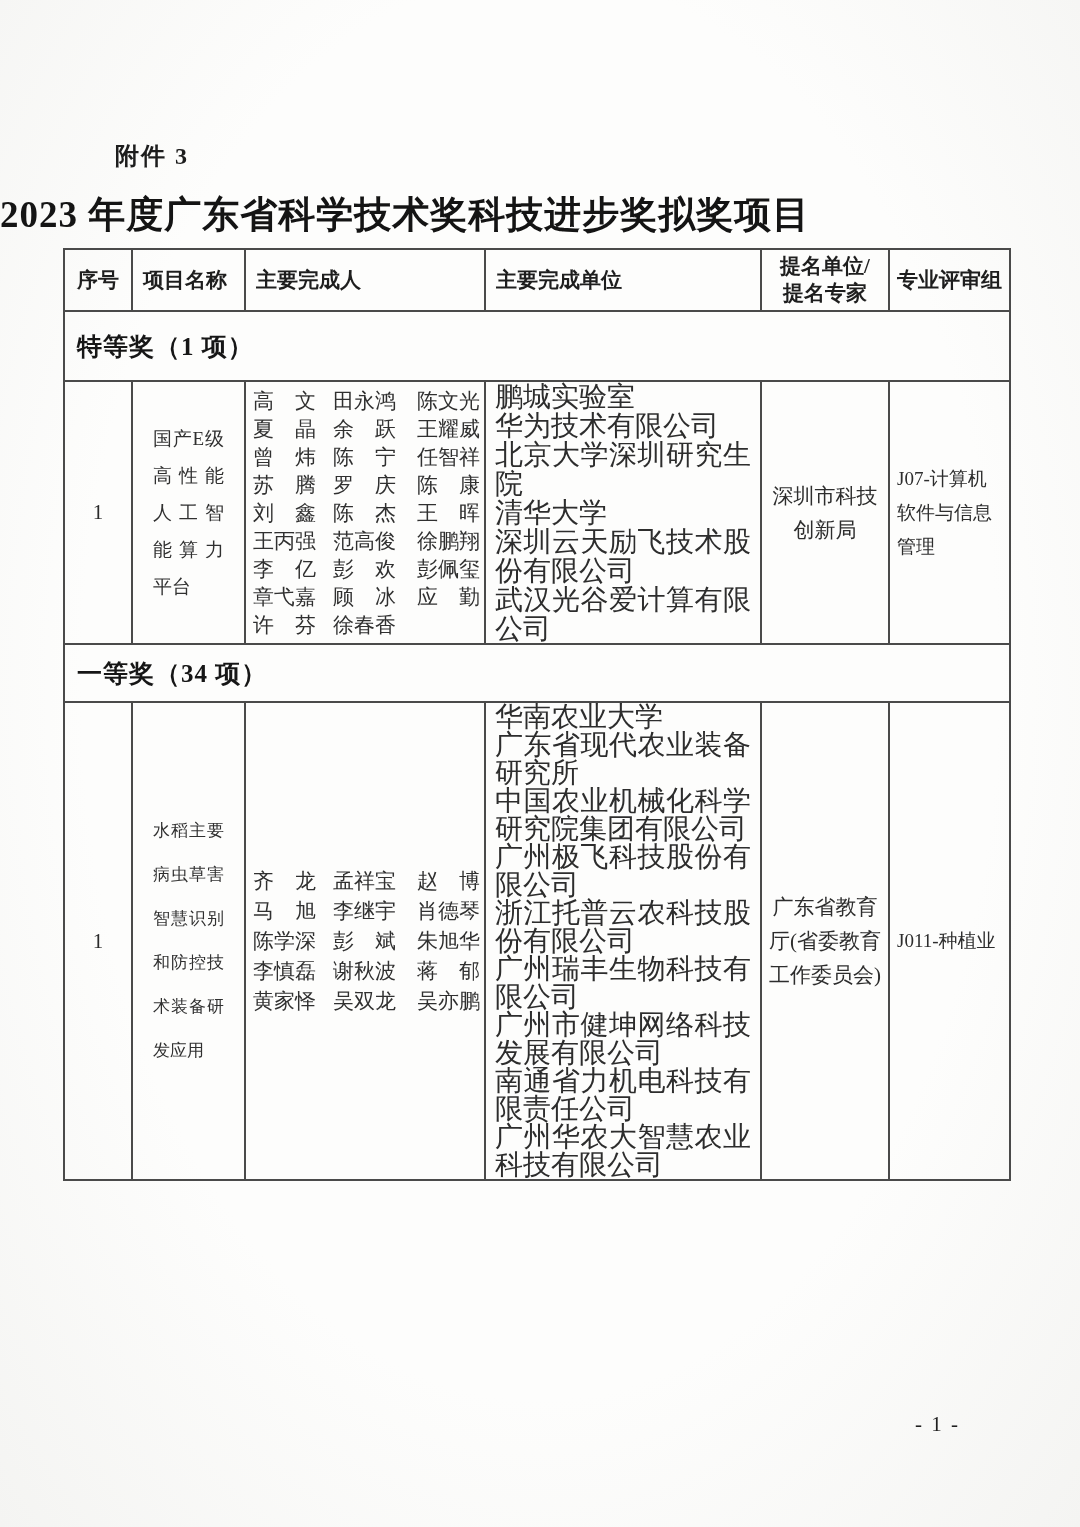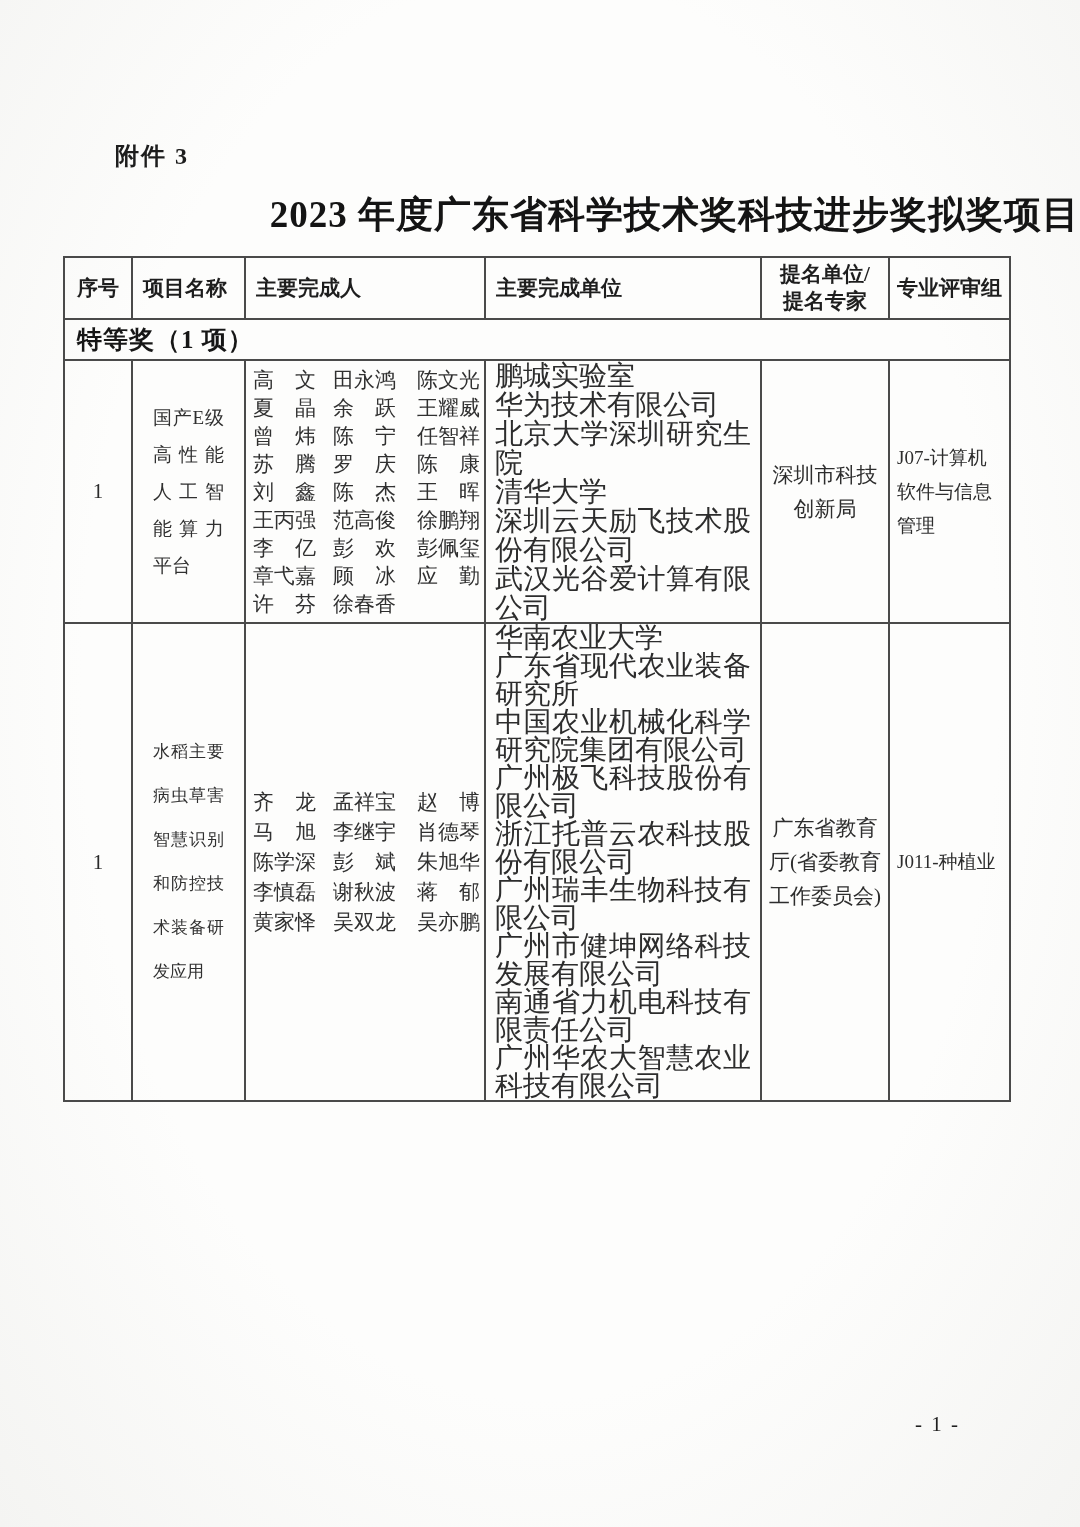--- a/index.html
+++ b/index.html
@@ -15,26 +15,26 @@
     position: absolute; inset: 0;
     background: radial-gradient(ellipse at 50% 45%, #fdfdfc 60%, #f4f4f2 100%);
   }
   .attachment {
     position: absolute; top: 140px; left: 115px;
     font-size: 24px; font-weight: bold; color: #1d1d1d;
     letter-spacing: 2px;
   }
   .doc-title {
     position: absolute; top: 190px; left: 0; width: 100%;
-    text-align: right;
+    text-align: left;
     font-size: 37px; font-weight: bold; color: #141414;
     letter-spacing: 1px;
   }
   table.award-table {
-    position: absolute; top: 256px; left: 63px;
+    position: absolute; top: 248px; left: 63px;
     width: 946px;
     border-collapse: collapse;
     table-layout: fixed;
   }
   .award-table td, .award-table th {
     border: 2px solid #4a4a4a;
     vertical-align: middle;
     font-weight: normal;
     color: #2a2a2a;
   }
@@ -43,21 +43,21 @@
     font-weight: bold; font-size: 21px; color: #1e1e1e;
     height: 62px; line-height: 27px;
   }
   th.hdr-center { text-align: center; }
   th.hdr-left { text-align: left; padding-left: 10px; border-radius: 25px; }
   td.section-row {
     font-size: 25px; font-weight: bold; color: #161616;
     text-align: left; padding-left: 12px;
     letter-spacing: 1px;
   }
-  .h-sec1 { height: 41px; margin-left: 48px; }
+  .h-sec1 { height: 70px; margin-left: 48px; }
   .h-sec2 { height: 58px; }
   td.serial { text-align: center; font-size: 21px; }
   td.project {
     text-align: justify; padding: 0 20px;
     color: #303030;
   }
   td.project-a { font-size: 19px; line-height: 37px; }
   td.project-b { font-size: 17px; line-height: 44px; font-family: Liberation Serif, serif; }
   td.people { padding: 0 7px; }
   .people-grid {
@@ -161,20 +161,23 @@
             <div class="org-item">华为技术有限公司</div>
             <div class="org-item">北京大学深圳研究生院</div>
             <div class="org-item">清华大学</div>
             <div class="org-item">深圳云天励飞技术股份有限公司</div>
             <div class="org-item">武汉光谷爱计算有限公司</div>
           </td>
         <td class="nominator">深圳市科技创新局</td>
         <td class="review-group">J07-计算机软件与信息管理</td>
       </tr>
 
+      <tr>
+        <td class="section-row h-sec2" colspan="6">一等奖（34 项）</td>
+      </tr>
 
       <tr style="height:396px">
         <td class="serial">1</td>
         <td class="project project-b">水稻主要病虫草害智慧识别和防控技术装备研发应用</td>
         <td class="people">
           <div class="people-grid lh-b">
               <span class="person-name">齐　龙</span>
               <span class="person-name">孟祥宝</span>
               <span class="person-name">赵　博</span>
               <span class="person-name">马　旭</span>

